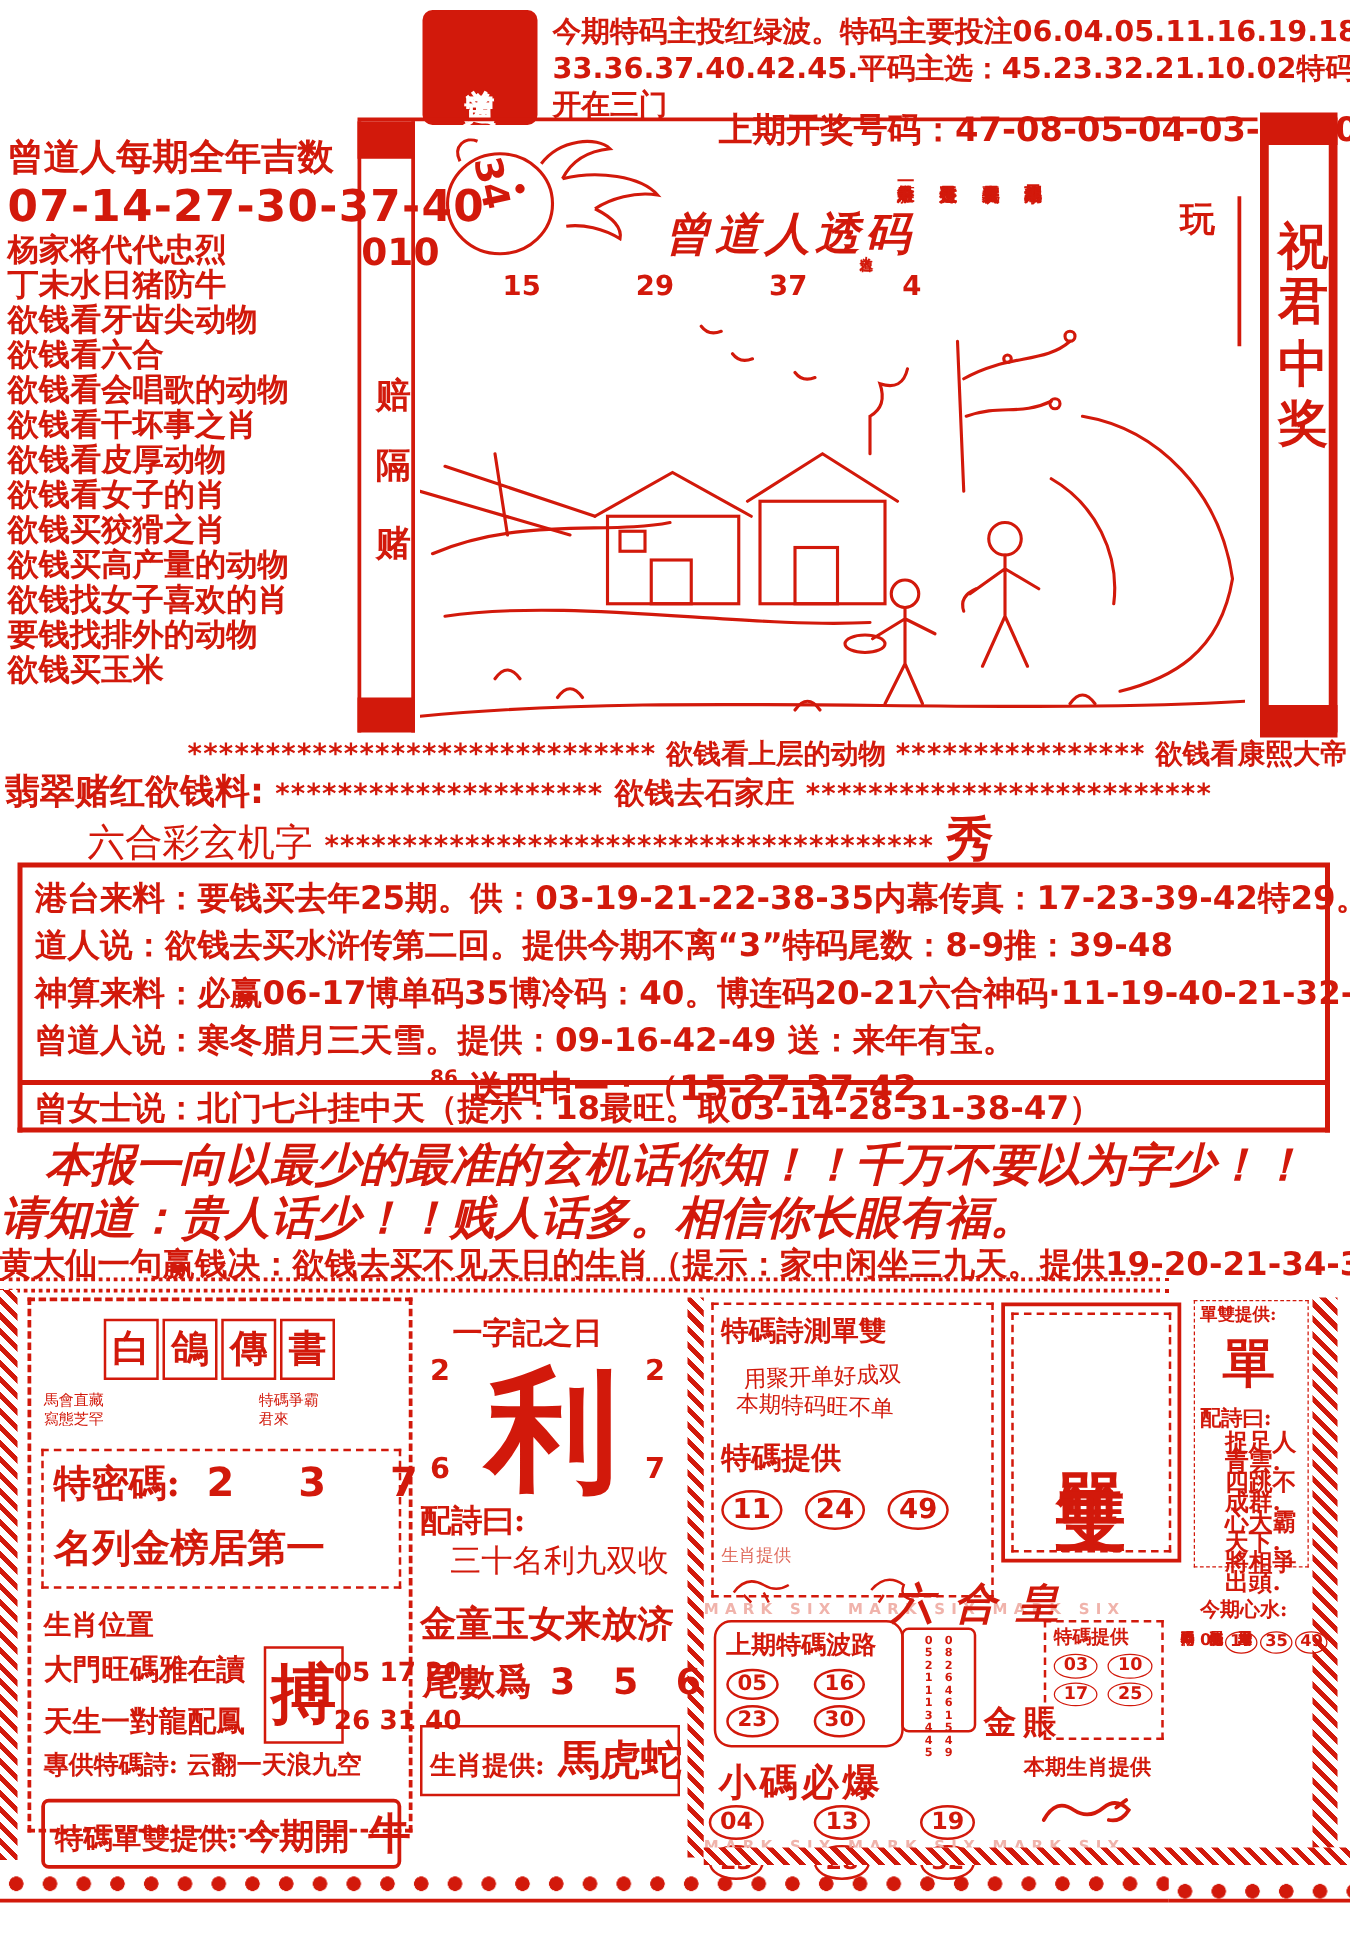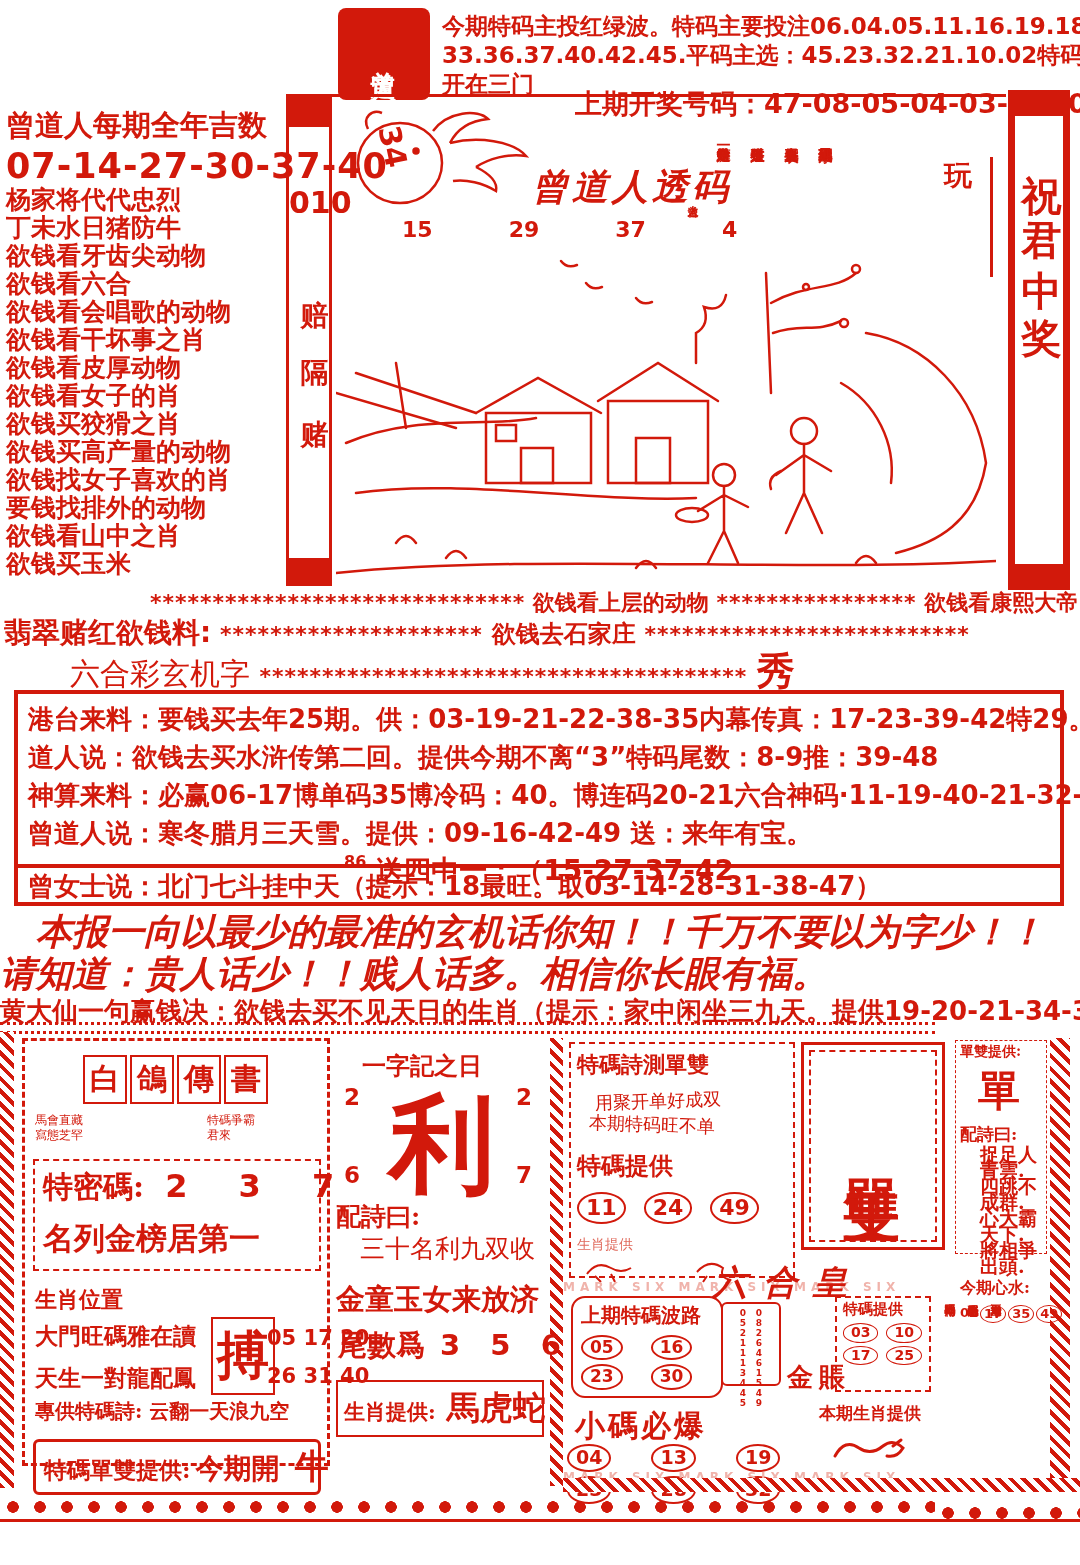--- a/index.html
+++ b/index.html
@@ -56,21 +56,20 @@
       <div>欲钱看牙齿尖动物</div>
       <div>欲钱看六合</div>
       <div>欲钱看会唱歌的动物</div>
       <div>欲钱看干坏事之肖</div>
       <div>欲钱看皮厚动物</div>
       <div>欲钱看女子的肖</div>
       <div>欲钱买狡猾之肖</div>
       <div>欲钱买高产量的动物</div>
       <div>欲钱找女子喜欢的肖</div>
       <div>要钱找排外的动物</div>
-      <div>欲钱看山中之肖</div>
       <div>欲钱买玉米</div>
     </div>
   </div>
 
   <div class="abs" style="left:286px;top:94px;width:720px;height:492px;border-top:3px solid var(--red)">
 
     <div class="abs" style="left:0;top:0;width:46px;height:100%;border-right:3px solid var(--red);border-left:3px solid var(--red)">
       <div class="abs" style="left:-3px;top:0;width:46px;height:30px;background:var(--red)"></div>
       <div class="abs" style="left:-3px;bottom:0;width:46px;height:28px;background:var(--red)"></div>
       <div class="abs b" style="left:0;top:88px;width:40px;text-align:center;font-size:30px">010</div>

